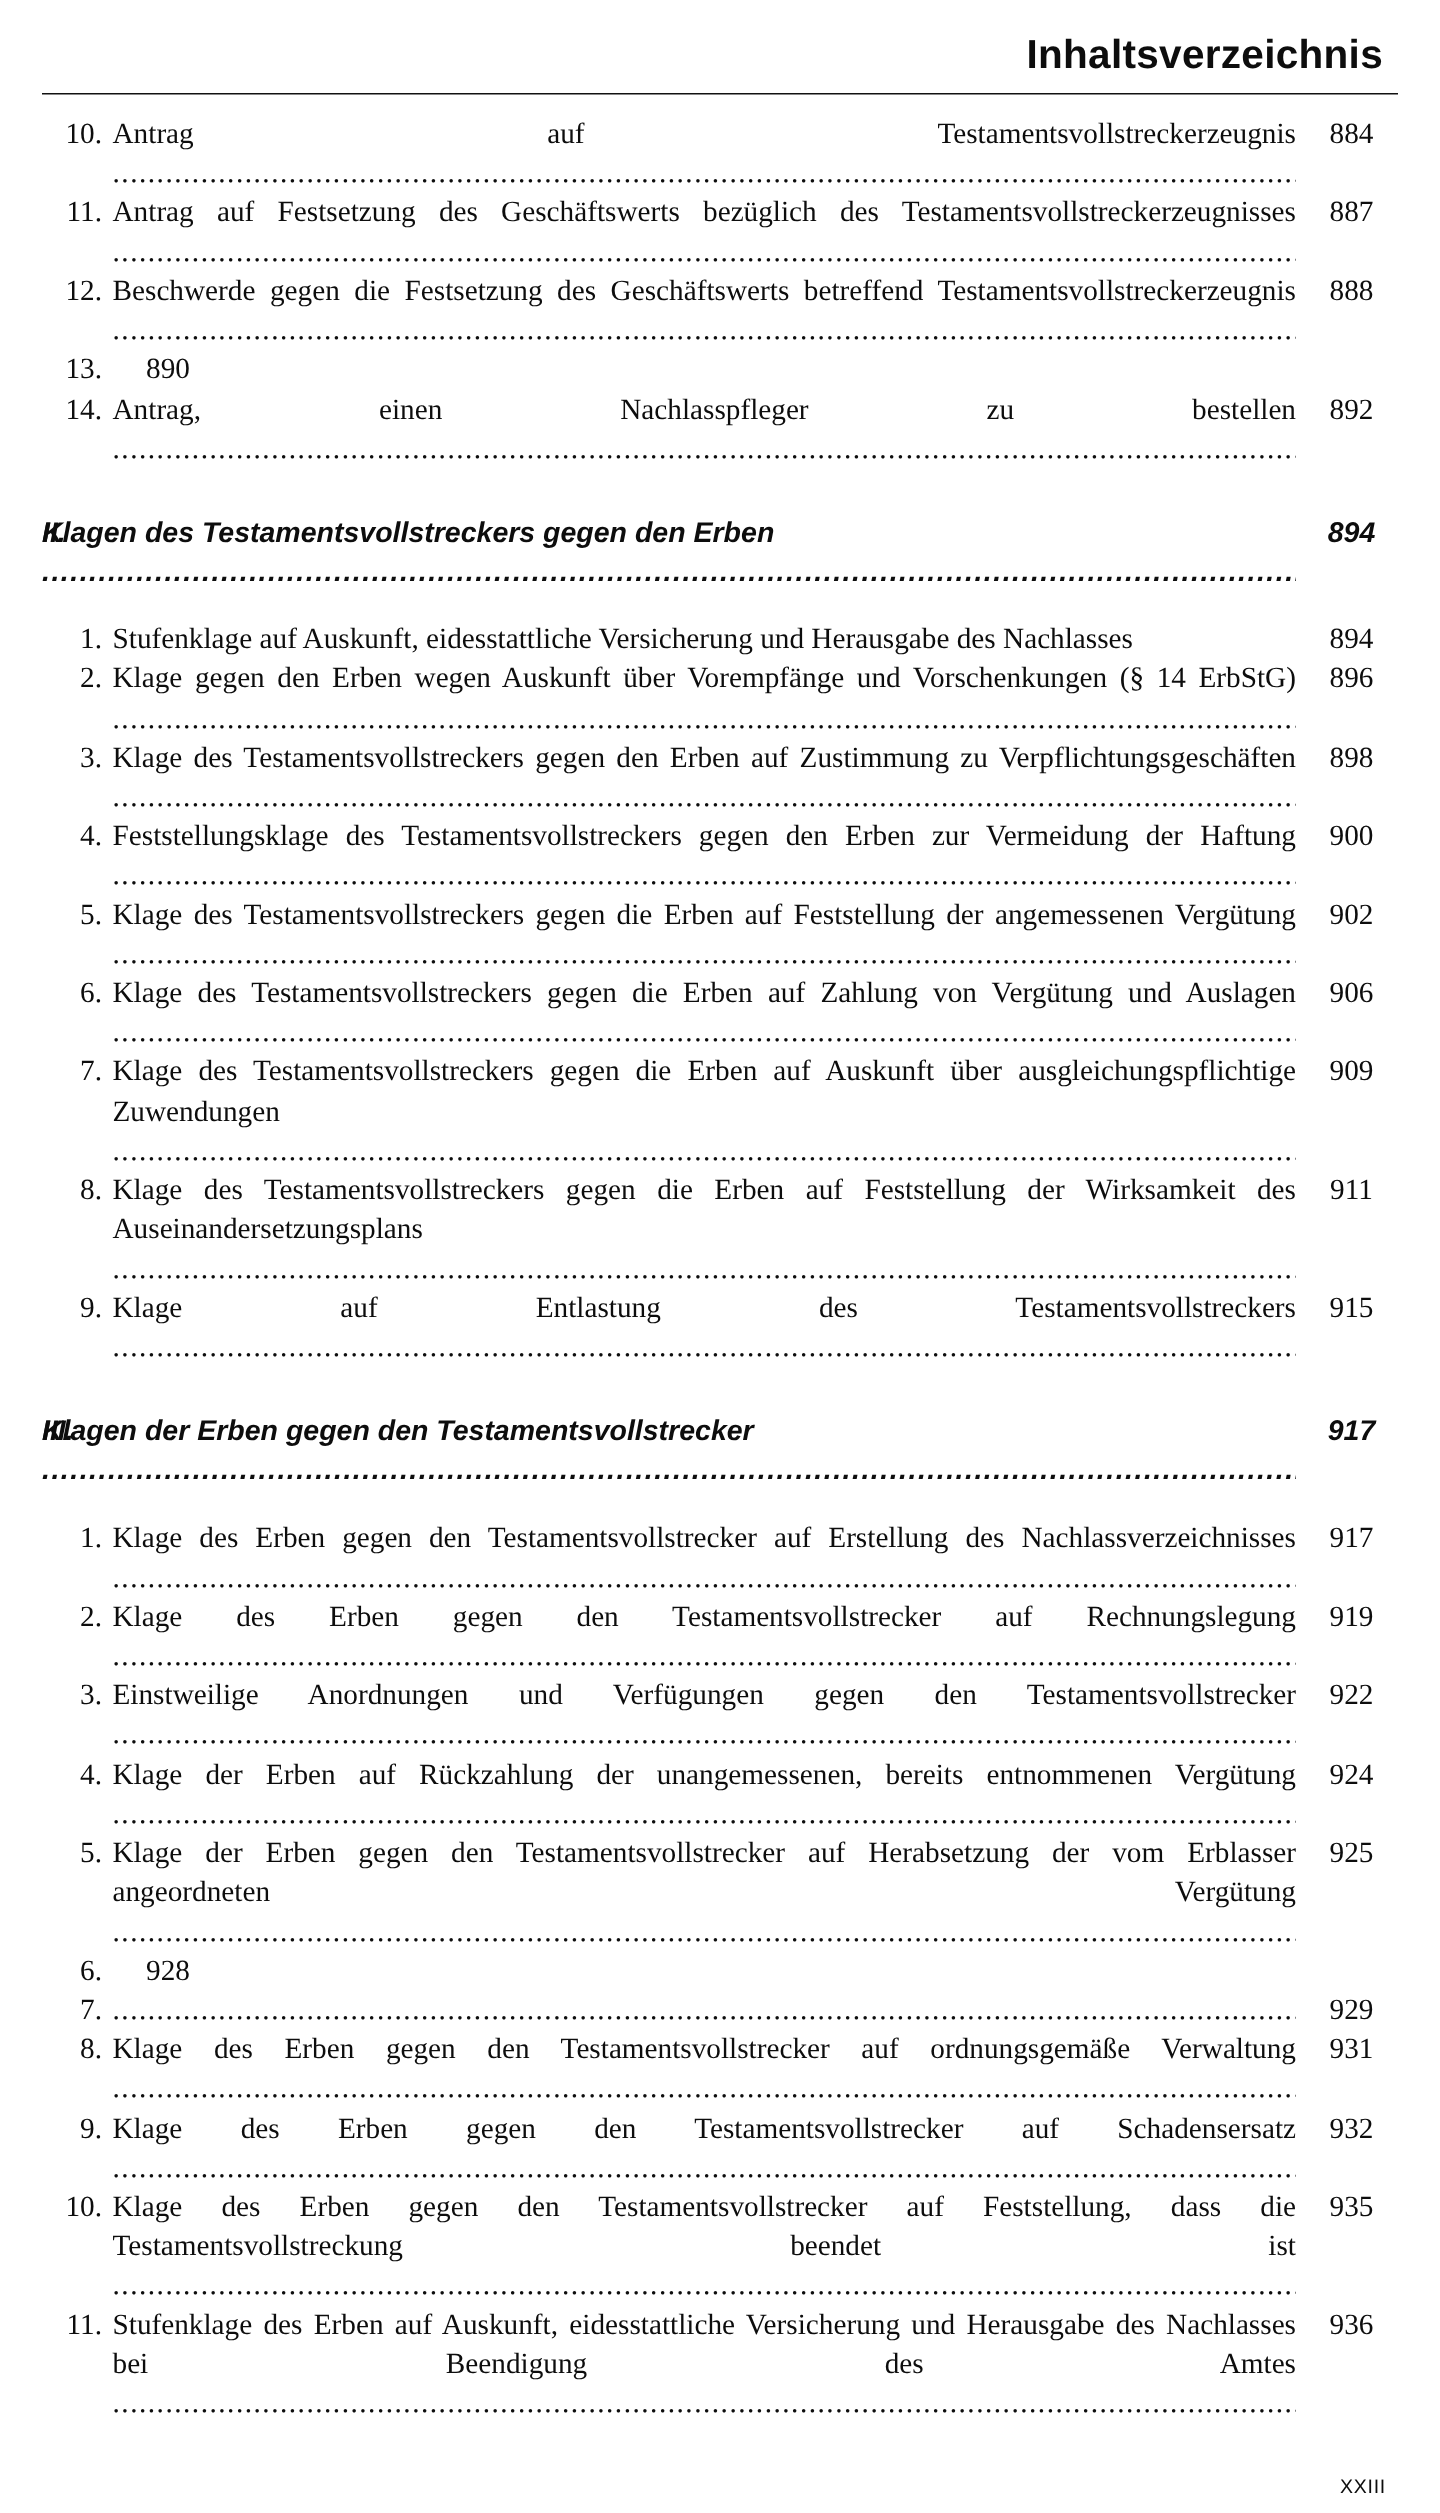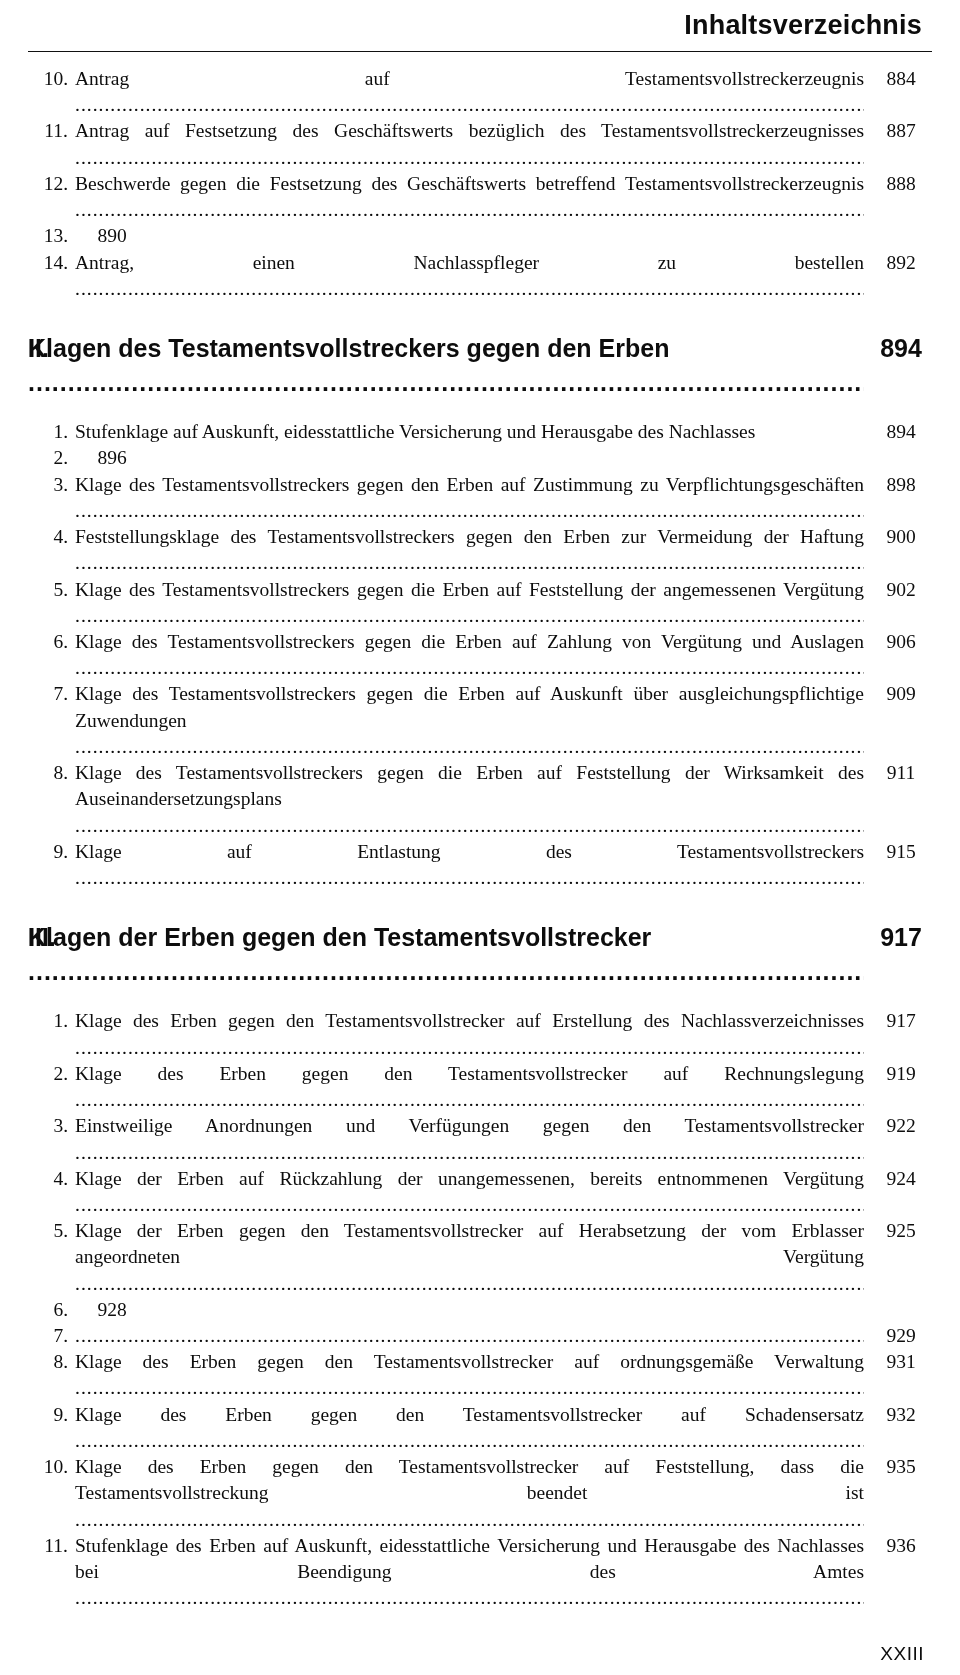--- a/index.html
+++ b/index.html
@@ -21,21 +21,21 @@
     box-sizing: border-box;
     padding: 10px 28px 0 28px;
     position: relative;
   }
   .page-title {
     text-align: right;
     font-family: "Liberation Sans", sans-serif;
     font-weight: bold;
     font-size: 27px;
     letter-spacing: 0.2px;
-    margin: 0 10px 10px 0;
+    margin: 11px 10px 10px 0;
   }
   .rule {
     border: 0;
     border-top: 1.6px solid #111;
     margin: 6px 0 14px 0;
   }
   .toc {
     font-size: 19.5px;
     line-height: 1.345;
   }
@@ -75,31 +75,32 @@
     display: inline;
   }
   .leader:after {
     content: " ...................................................................................................................................................................................";
     letter-spacing: 1px;
     word-spacing: -1px;
   }
   .section {
     font-family: "Liberation Sans", sans-serif;
     font-weight: bold;
-    font-size: 25px;
+    font-size: 19px;
+    font-style: italic;
   }
   .section .txt { text-align: left; }
   .gap-big { height: 30px; }
   .gap-mid { height: 20px; }
   .folio {
     position: absolute;
     right: 36px;
     bottom: 10px;
     font-family: "Liberation Sans", sans-serif;
-    font-size: 19px;
+    font-size: 13px;
     letter-spacing: 0.5px;
   }
   .sect-entry .num { width: 0; padding-right: 0; }
 </style>
 </head>
 <body>
 
 <div class="page">
 
   <div class="page-title">Inhaltsverzeichnis</div>
@@ -149,20 +150,23 @@
       <div class="gap-mid"></div>
       <div class="entry">
         <span class="num w2">1.</span>
         <div class="body-col">
           <span class="txt"><span>Stufenklage auf Auskunft, eidesstattliche Versicherung und Herausgabe des Nachlasses </span><span class="" style="display: inline-block; overflow: hidden; white-space: nowrap; vertical-align: bottom; max-width: 100%;"></span></span>
         </div>
         <span class="page-no">894</span>
       </div>
       <div class="entry">
         <span class="num w2">2.</span>
+        <div class="body-col">
+          <span class="txt"><span>Klage gegen den Erben wegen Auskunft über Vorempfänge und Vorschenkungen (§ 14 ErbStG) </span><span class="leader" style="display: inline-block; overflow: hidden; white-space: nowrap; vertical-align: bottom; max-width: 100%;"></span></span>
+        </div>
         <span class="page-no">896</span>
       </div>
       <div class="entry">
         <span class="num w2">3.</span>
         <div class="body-col">
           <span class="txt"><span>Klage des Testamentsvollstreckers gegen den Erben auf Zustimmung zu Verpflichtungsgeschäften </span><span class="leader" style="display: inline-block; overflow: hidden; white-space: nowrap; vertical-align: bottom; max-width: 100%;"></span></span>
         </div>
         <span class="page-no">898</span>
       </div>
       <div class="entry">

